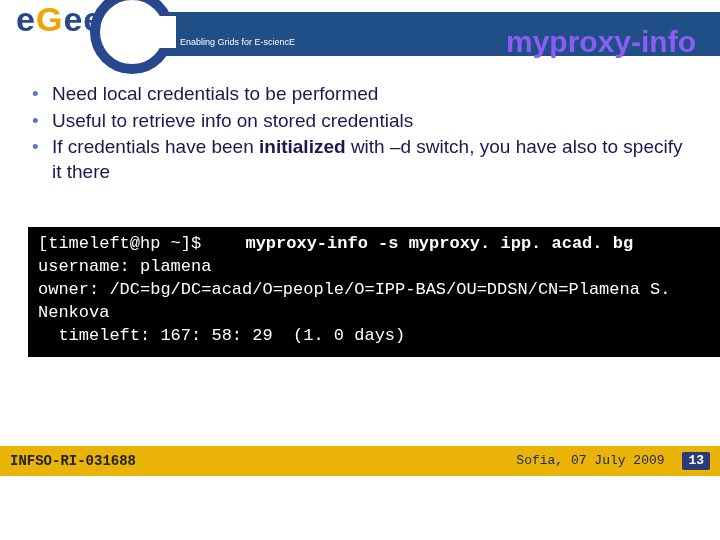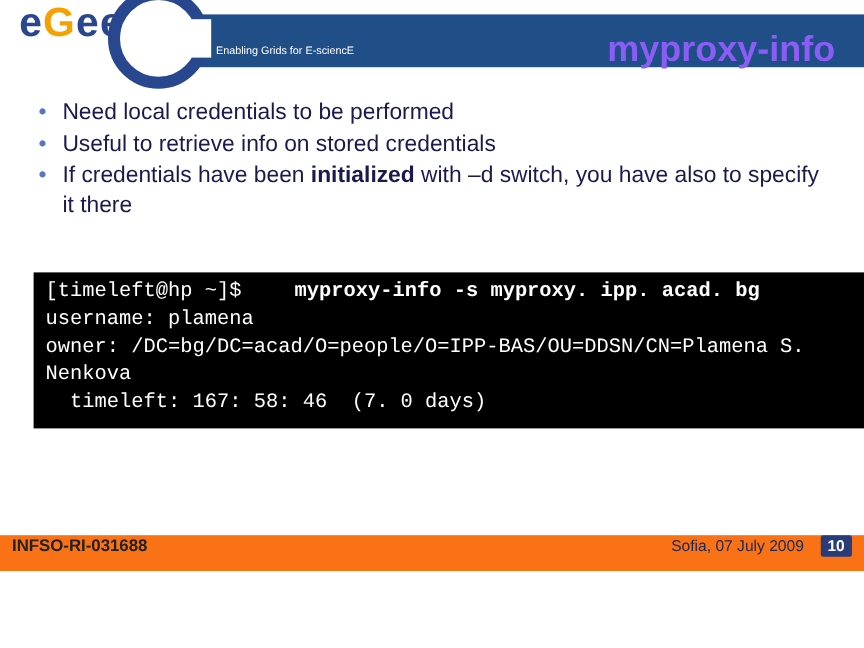--- a/index.html
+++ b/index.html
@@ -49,22 +49,22 @@
     padding: 6px 8px 10px 10px;
     white-space: pre-wrap;
     width: 700px;
   }
   .terminal .bold { font-weight: bold; padding-left: 34px; }
 
   
   .footer {
     position: absolute; left: 0; right: 0; bottom: 0;
     height: 30px;
-    background: #f97316;
-    display: flex; align-items: flex-start;
+    background: #eab308;
+    display: flex; align-items: center; font-family: Liberation Mono, monospace;
   }
   .footer .left { padding-left: 10px; font-size: 14px; font-weight: bold; color: #222; }
   .footer .right { margin-left: auto; padding-right: 10px; font-size: 13px; color: #20295a; }
   .footer .pg { display:inline-block; background:#2a3b7a; color:#fff; font-weight:bold; border-radius:2px; padding:0 6px; margin-left:10px; line-height:18px;}
 </style>
 </head>
 <body>
 
 <div class="slide">
 
@@ -89,24 +89,24 @@
         <span>Useful to retrieve info on stored credentials</span>
       </li>
       <li>
         <span>If credentials have been </span><b>initialized</b><span> with –d switch, you have also to specify it there</span>
       </li>
     </ul>
 
     <div class="terminal"><span>[timeleft@hp ~]$ </span><span class="bold">myproxy-info -s myproxy. ipp. acad. bg</span>
 <span>username: plamena</span>
 <span>owner: /DC=bg/DC=acad/O=people/O=IPP-BAS/OU=DDSN/CN=Plamena S. Nenkova</span>
-<span>  timeleft: 167: 58: 46  (7. 0 days)</span></div>
+<span>  timeleft: 167: 58: 29  (1. 0 days)</span></div>
   </div>
 
   <div class="footer">
     <div class="left">INFSO-RI-031688</div>
     <div class="right">
       <span>Sofia, 07 July 2009</span>
-      <span class="pg">10</span>
+      <span class="pg">13</span>
     </div>
   </div>
 
 </div>
 
 </body></html>

